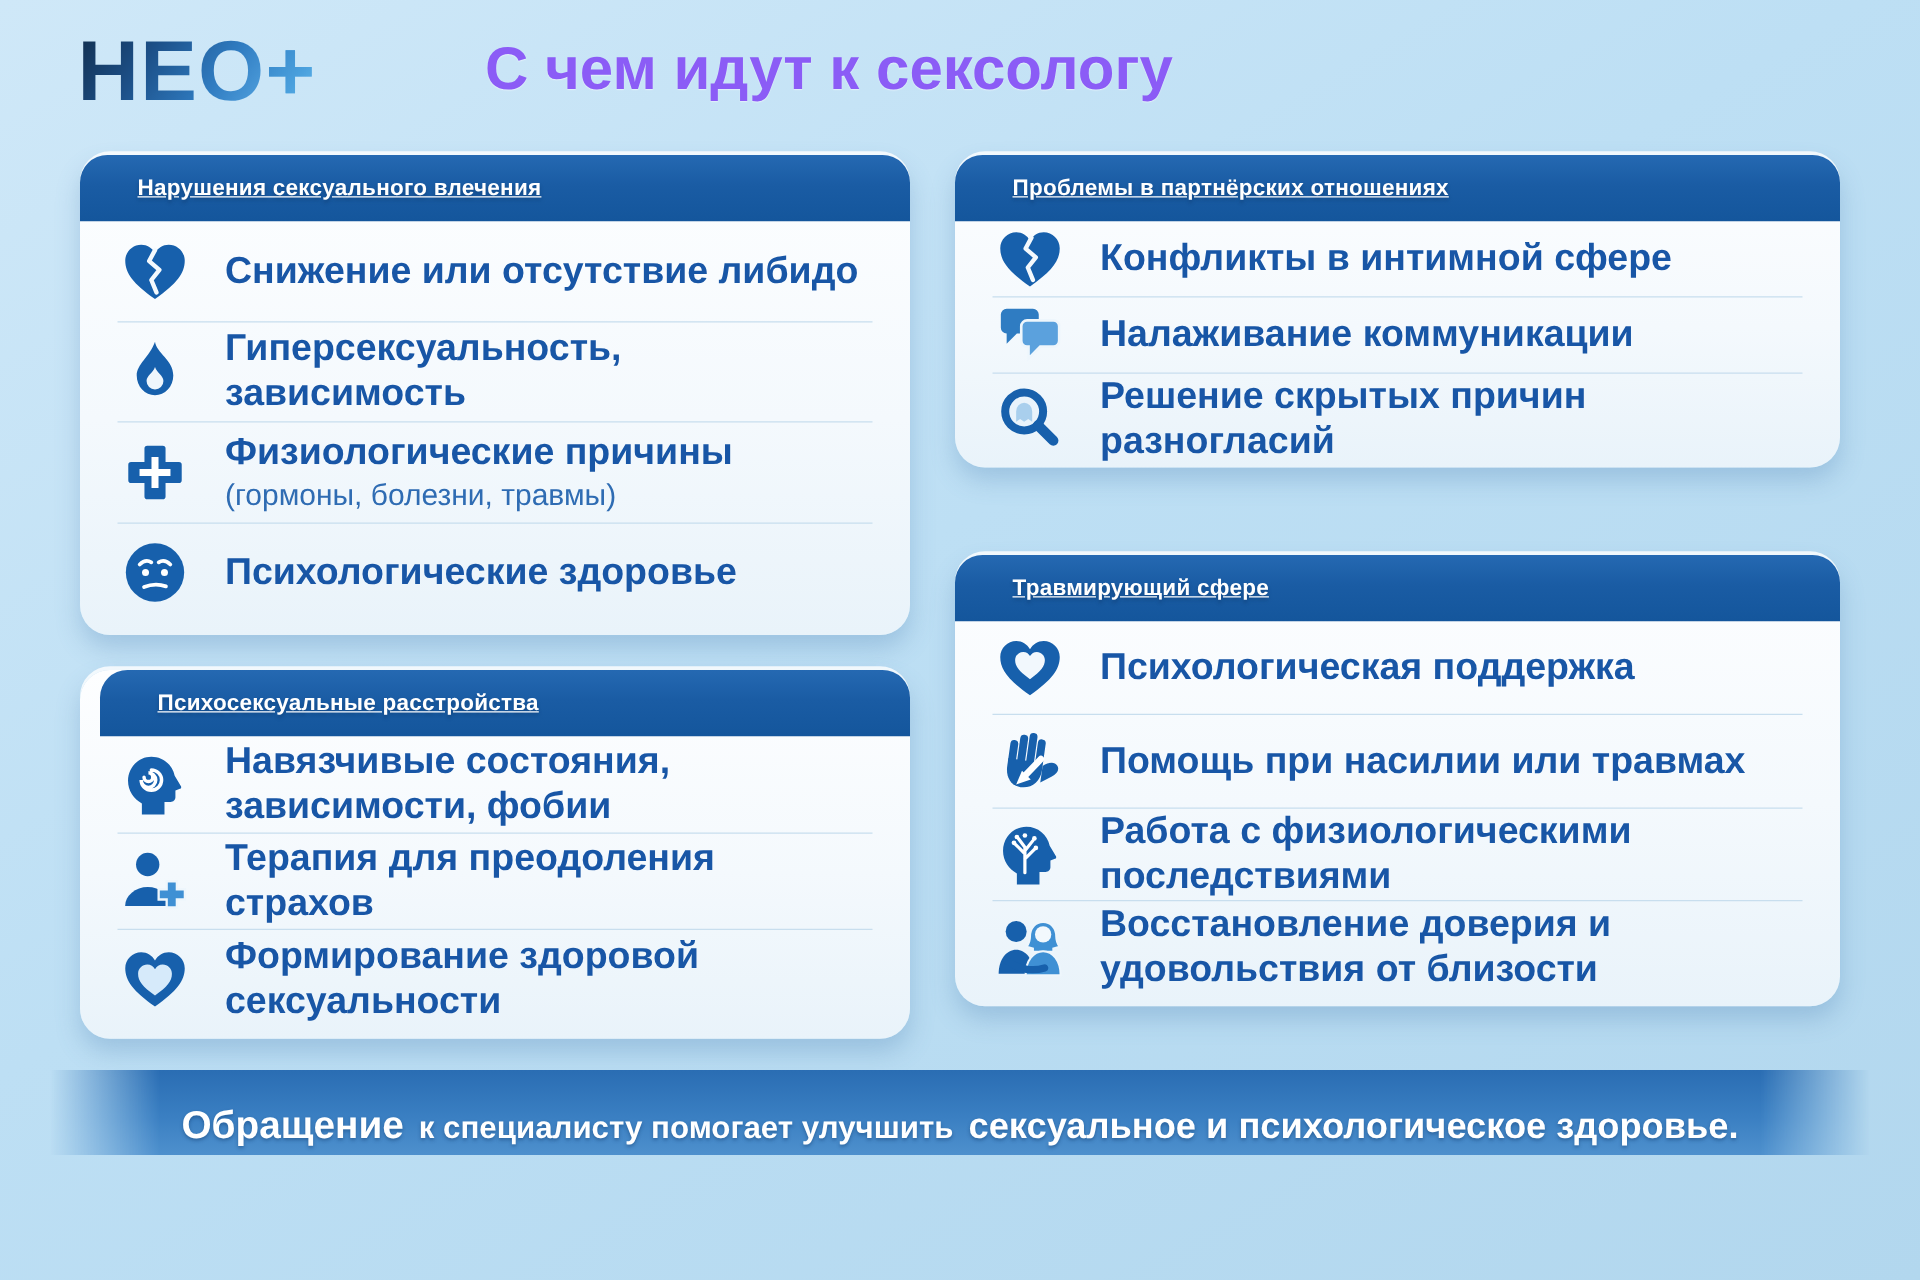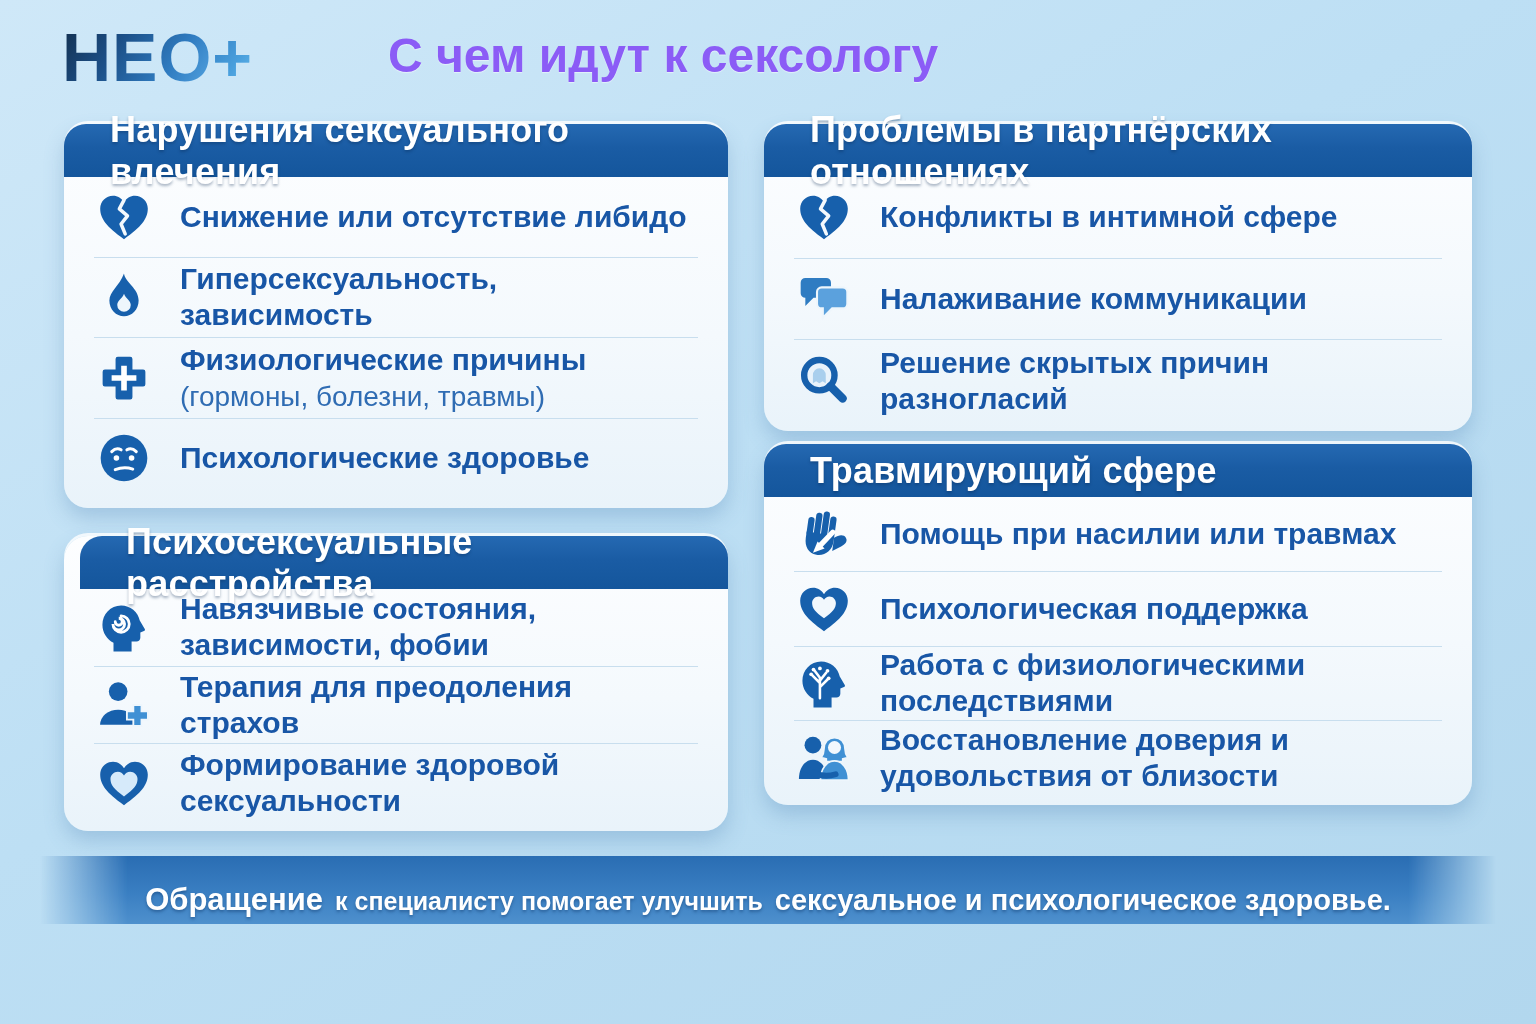--- a/index.html
+++ b/index.html
@@ -30,34 +30,34 @@
   
   .card {
     position:absolute; border-radius:24px;
     background:linear-gradient(180deg,#fdfeff 0%, #f4f9fd 55%, #e9f3fa 100%);
     box-shadow:0 -3px 0 0 rgba(255,255,255,.8), 0 10px 20px rgba(80,130,180,.30);
   }
   .card-header {
     height:53px; border-radius:22px 22px 0 0;
     background:linear-gradient(180deg,#2569b2 0%, #1a5ca4 45%, #14569c 100%);
     display:flex; align-items:center; padding-left:46px;
-    color:#ffffff; font-size:36px; font-weight:700;
-    text-shadow:0 2px 3px rgba(10,40,80,.35); letter-spacing:.2px;
+    color:#ffffff; font-size:18px; font-weight:700;
+    text-shadow:0 2px 3px rgba(10,40,80,.35); letter-spacing:.2px;text-decoration:underline;
   }
   .card-body {
     position:absolute; top:53px; bottom:10px; left:30px; right:30px;
     display:flex; flex-direction:column;
   }
   .row { flex:1; display:flex; align-items:center; gap:26px; border-bottom:1px solid #c8deee; }
   .row:last-child { border-bottom:none; }
   .icon { width:60px; height:60px; flex:0 0 60px; display:flex; align-items:center; justify-content:center; }
   .item-text { font-size:30px; font-weight:700; color:#1856a6; line-height:1.2; }
-  .item-sub  { font-size:28px; font-weight:400; color:#2f6cb3; margin-top:3px; }
+  .item-sub  { font-size:24px; font-weight:400; color:#2f6cb3; margin-top:3px; }
   #card-desire   { left:64px;  top:124px; width:664px; height:384px; }
-  #card-partner  { left:764px; top:124px; width:708px; height:307px; }
+  #card-partner  { left:764px; top:124px; width:708px; height:250px; }
   #card-psycho   { left:64px;  top:536px; width:664px; height:295px;padding-left:16px; }
   #card-trauma   { left:764px; top:444px; width:708px; height:361px; }
   
   .footer-banner {
     position:absolute; left:40px; right:40px; top:856px; height:68px;
     background:linear-gradient(180deg,#2a6db3 0%, #3a7fc2 55%, #4e90cd 100%);
     -webkit-mask-image:linear-gradient(90deg, transparent 0%, #000 6%, #000 94%, transparent 100%);
     mask-image:linear-gradient(90deg, transparent 0%, #000 6%, #000 94%, transparent 100%);
     display:flex; align-items:baseline; justify-content:center; gap:12px;
     padding-top:14px;
@@ -191,46 +191,46 @@
     </div>
   </div>
 </div>
 
 <div class="card" id="card-trauma">
   <div class="card-header">Травмирующий сфере</div>
   <div class="card-body">
     <div class="row">
       <span class="icon">
         <svg width="56" height="56" viewBox="0 0 48 48">
+            <path d="M24 43C9 32.5 3.6 25.4 3.6 16.8 3.6 10.6 8.6 5.8 14.6 5.8c4 0 7.4 2.2 9.4 5.6 2-3.4 5.4-5.6 9.4-5.6 6 0 11 4.8 11 11 0 8.6-5.4 15.7-20.4 26.2z" fill="#1760ac"></path>
+            <path d="M25.5 33c-7.5-5.3-10.2-8.8-10.2-13.1 0-3.1 2.5-5.6 5.6-5.6 2 0 3.7 1.1 4.6 2.8 1-1.7 2.7-2.8 4.7-2.8 3 0 5.5 2.5 5.5 5.6 0 4.3-2.7 7.8-10.2 13.1z" fill="#f2f8fd" transform="translate(-1.5 -1)"></path>
+          </svg>
+      </span>
+      <div class="item-text">Психологическая поддержка</div>
+    </div>
+    <div class="row">
+      <span class="icon">
+        <svg width="56" height="56" viewBox="0 0 48 48">
             <g transform="rotate(8 24 24)" fill="#1760ac">
               <rect x="9" y="11" width="5.4" height="16" rx="2.7"></rect>
               <rect x="15.2" y="6.5" width="5.4" height="20" rx="2.7"></rect>
               <rect x="21.4" y="4.5" width="5.4" height="22" rx="2.7"></rect>
               <rect x="27.6" y="8" width="5.4" height="18" rx="2.7"></rect>
               <path d="M9 24h24v5c0 8-5.4 13.5-13 13.5C13 42.5 9 36.5 9 29.5z"></path>
               <path d="M33 26c4-3.5 8-4 10-1.5 2 2.4.6 5.5-3 8l-7 5z"></path>
             </g>
             <path d="M31.5 22.5 21 33.5" stroke="#ffffff" stroke-width="4.5" stroke-linecap="round"></path>
             <polygon points="14.5,40 24.5,36.5 18.5,30.5" fill="#ffffff"></polygon>
           </svg>
       </span>
       <div class="item-text">Помощь при насилии или травмах</div>
     </div>
     <div class="row">
       <span class="icon">
         <svg width="56" height="56" viewBox="0 0 48 48">
-            <path d="M24 43C9 32.5 3.6 25.4 3.6 16.8 3.6 10.6 8.6 5.8 14.6 5.8c4 0 7.4 2.2 9.4 5.6 2-3.4 5.4-5.6 9.4-5.6 6 0 11 4.8 11 11 0 8.6-5.4 15.7-20.4 26.2z" fill="#1760ac"></path>
-            <path d="M25.5 33c-7.5-5.3-10.2-8.8-10.2-13.1 0-3.1 2.5-5.6 5.6-5.6 2 0 3.7 1.1 4.6 2.8 1-1.7 2.7-2.8 4.7-2.8 3 0 5.5 2.5 5.5 5.6 0 4.3-2.7 7.8-10.2 13.1z" fill="#f2f8fd" transform="translate(-1.5 -1)"></path>
-          </svg>
-      </span>
-      <div class="item-text">Психологическая поддержка</div>
-    </div>
-    <div class="row">
-      <span class="icon">
-        <svg width="56" height="56" viewBox="0 0 48 48">
             <path d="M15 45v-7.5C9.5 34.5 5.5 29 5.5 22 5.5 13 12.5 5.5 21.5 5.5c8 0 14.5 5.5 16 13l4.3 7.2c.4.7.1 1.5-.7 1.8l-3.1 1.2v4.6c0 1.8-1.5 3.2-3.3 3.2h-4.2V45z" fill="#1760ac"></path>
             <path d="M20.5 37V19.5M20.5 24l-6.5-6.5M20.5 27.5 27 21M20.5 19.5 16 13.5M20.5 22l5.5-7" fill="none" stroke="#fff" stroke-width="2.2" stroke-linecap="round"></path>
             <circle cx="13" cy="16.5" r="1.6" fill="#fff"></circle>
             <circle cx="28" cy="20" r="1.6" fill="#fff"></circle>
             <circle cx="15" cy="12.5" r="1.6" fill="#fff"></circle>
             <circle cx="27" cy="13.5" r="1.6" fill="#fff"></circle>
             <circle cx="20.5" cy="11.5" r="1.6" fill="#fff"></circle>
           </svg>
       </span>
       <div class="item-text">Работа с физиологическими последствиями</div>

